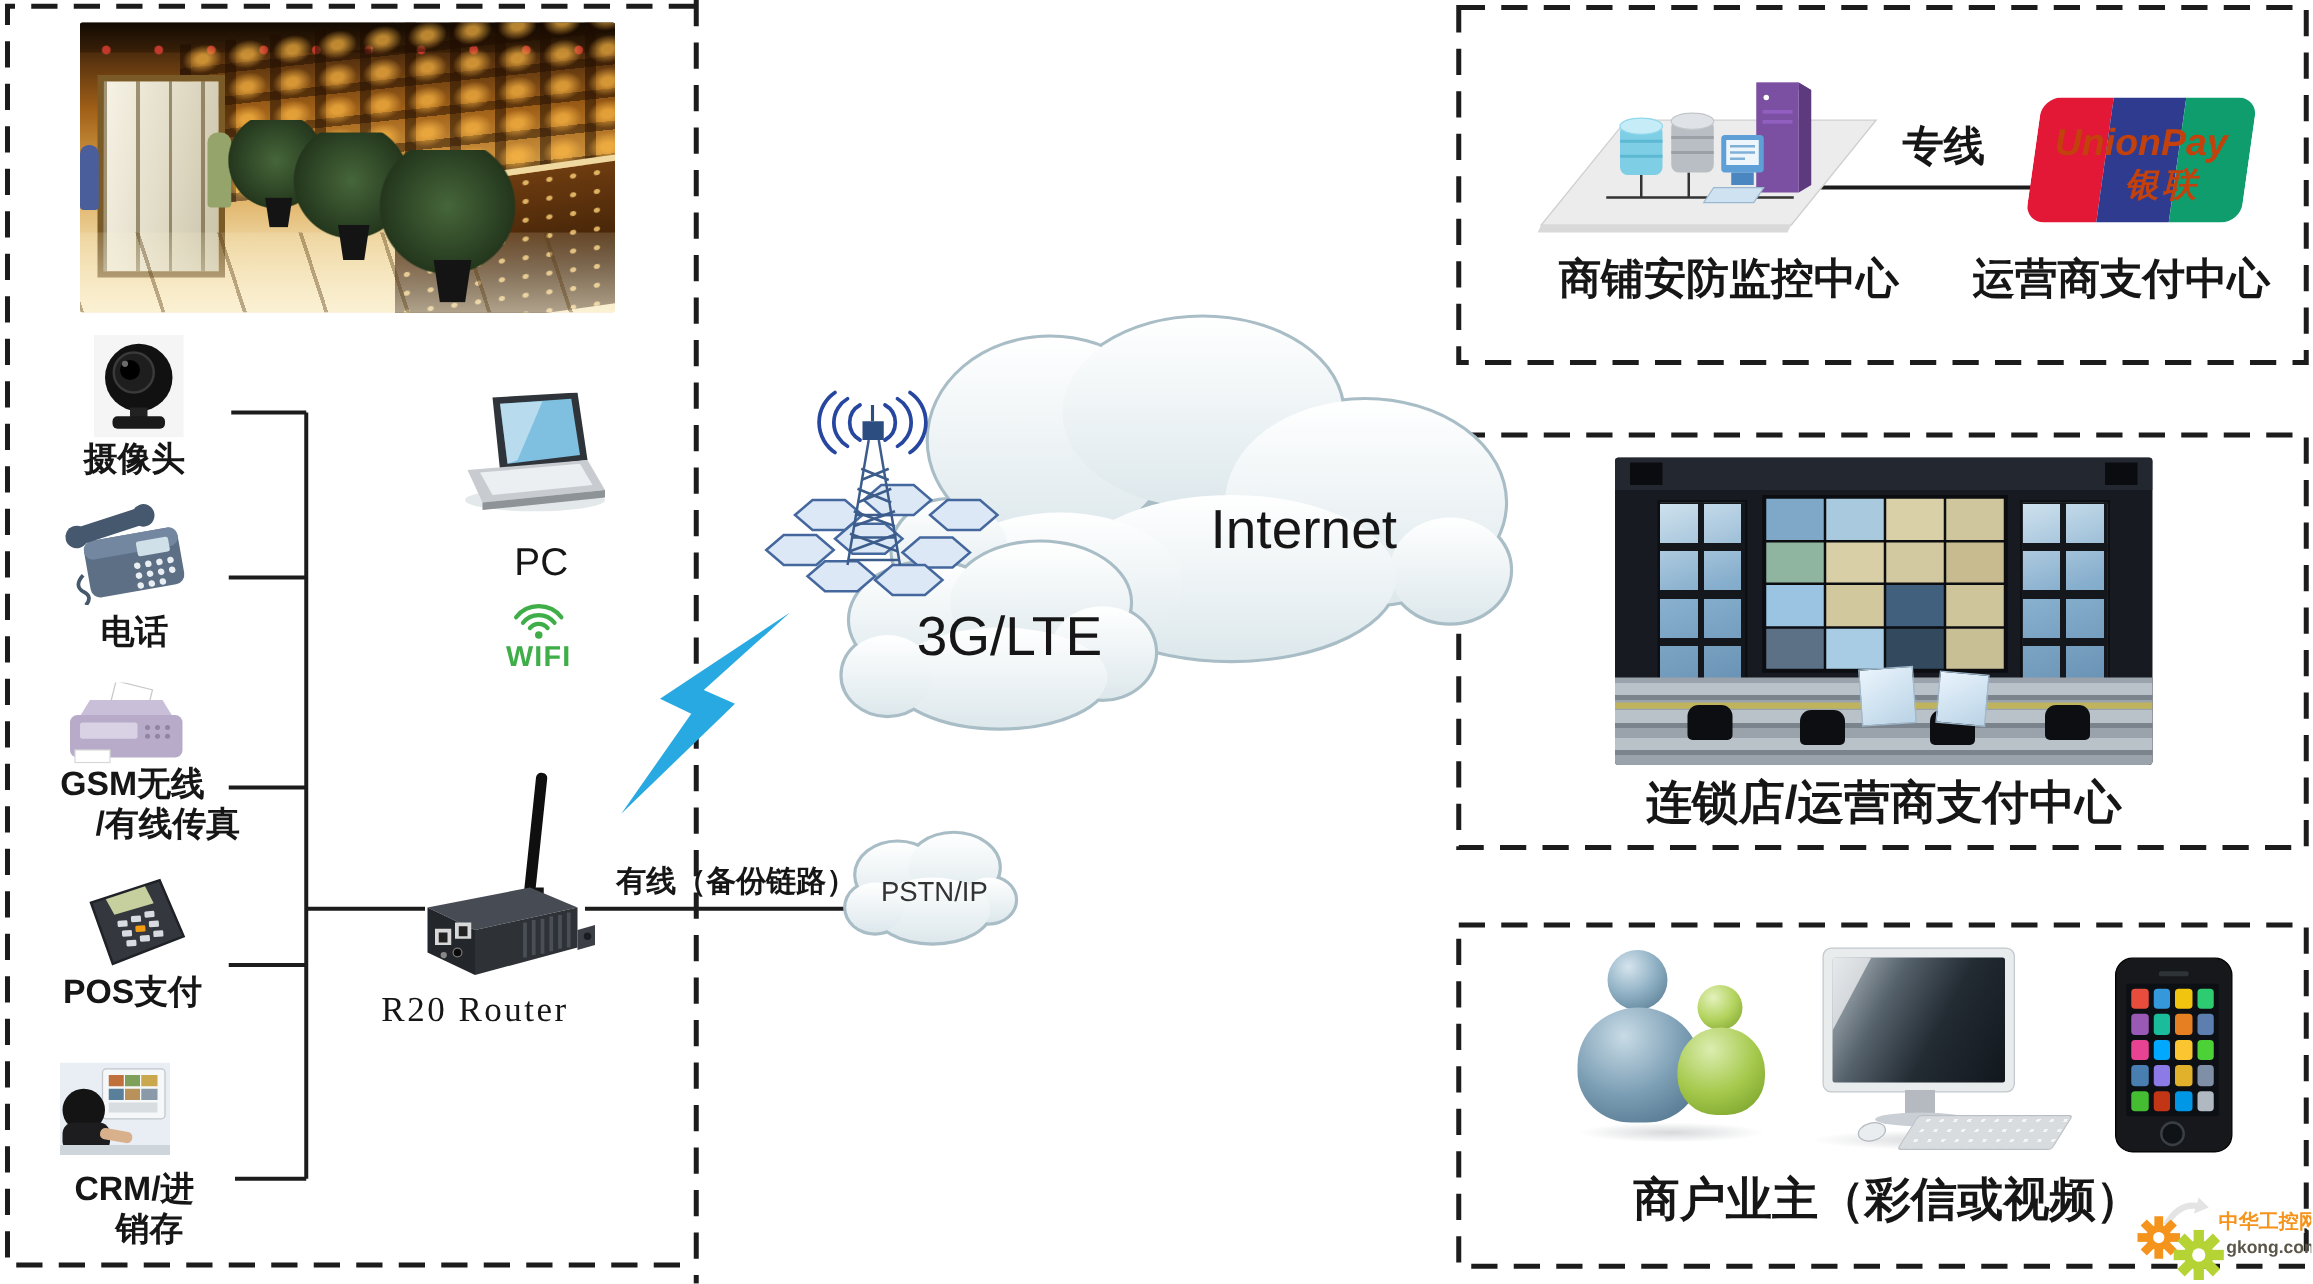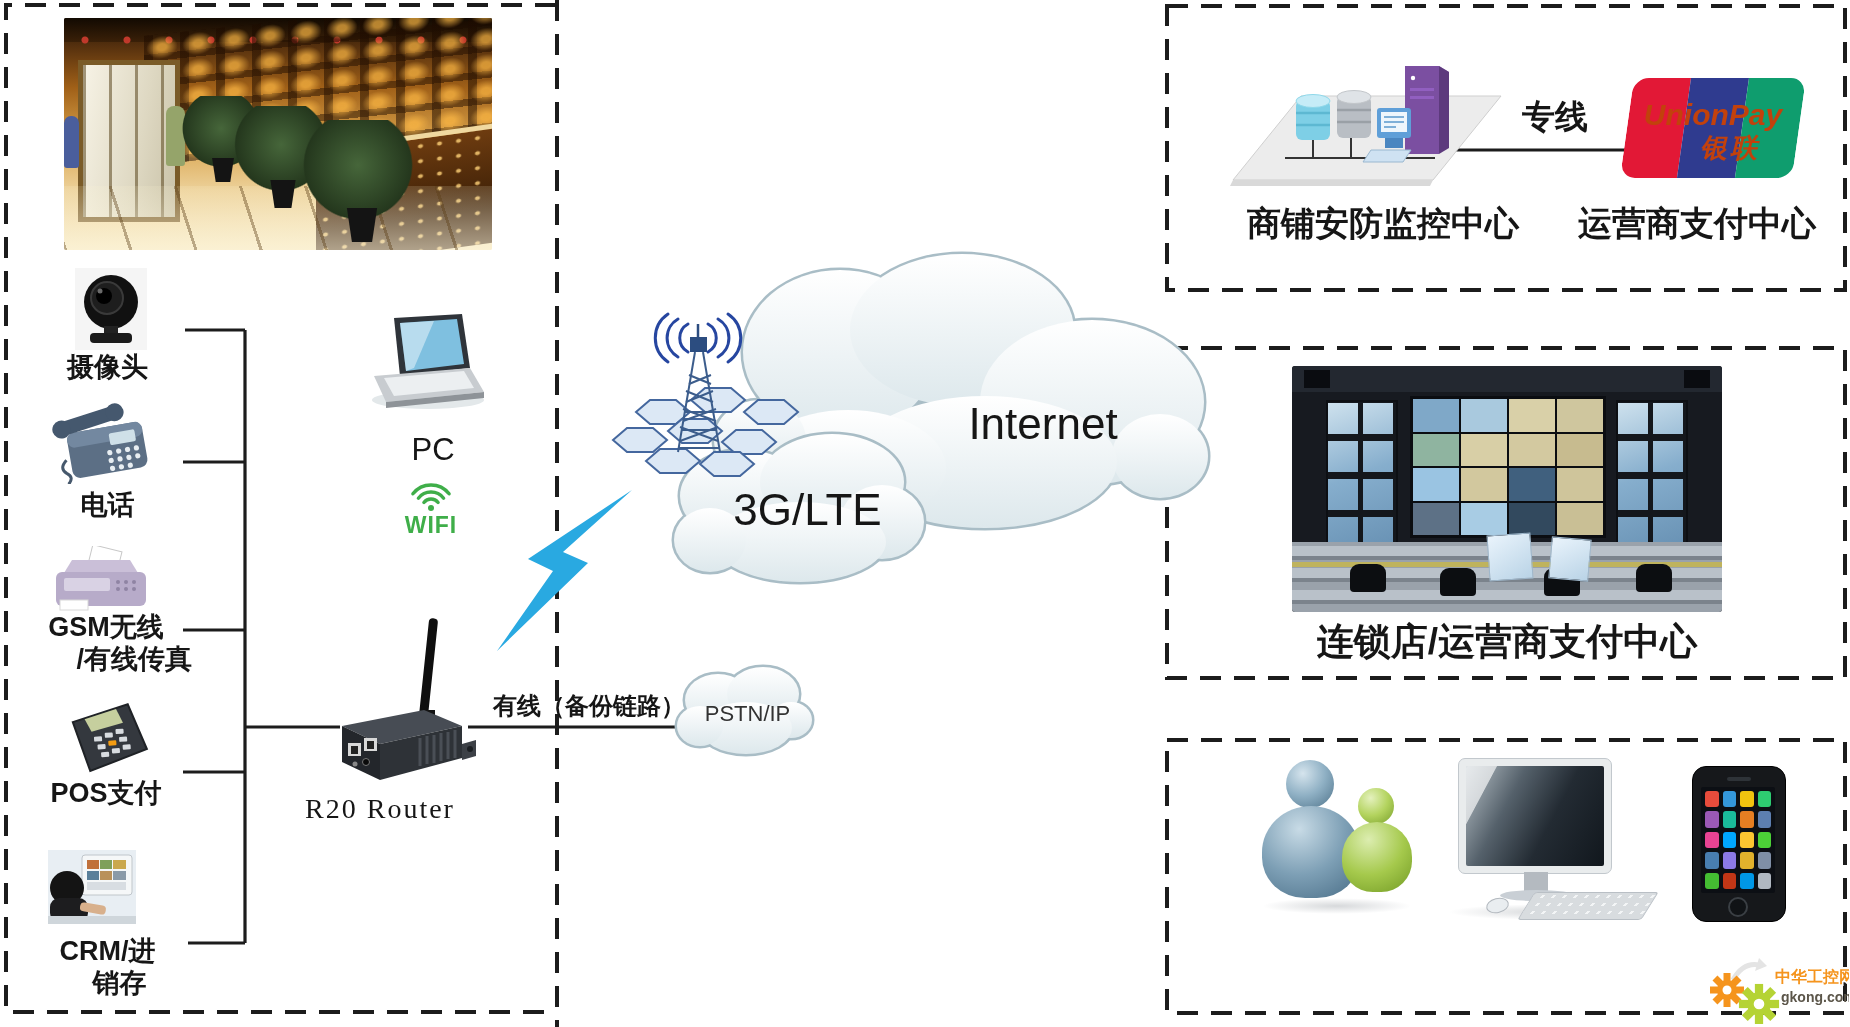--- a/index.html
+++ b/index.html
@@ -512,20 +512,21 @@
         <i style="background:#e1b12c;"></i>
         <i style="background:#7f8fa6;"></i>
       <i style="background:#44bd32;"></i>
         <i style="background:#c23616;"></i>
         <i style="background:#0097e6;"></i>
         <i style="background:#b0b8c1;"></i>
     </div>
     <span class="home"></span>
   </div>
 
+  <div class="lbl" style="left:1200px;top:938px;width:620px;font-size:37px;">商户业主（彩信或视频）</div>
 
   <div class="el wm">
     <svg width="146" height="74" viewBox="0 0 146 74">
       <path d="M30,30 Q40,12 56,15" fill="none" stroke="#e4e4e4" stroke-width="5"></path>
       <polygon points="56,8 64,16 52,21" fill="#e4e4e4"></polygon>
       <g fill="#f5941d" transform="translate(24,40)">
         <rect x="-3.5" y="-17" width="7" height="34"></rect>
         <rect x="-3.5" y="-17" width="7" height="34" transform="rotate(45)"></rect>
         <rect x="-3.5" y="-17" width="7" height="34" transform="rotate(90)"></rect>
         <rect x="-3.5" y="-17" width="7" height="34" transform="rotate(135)"></rect>

